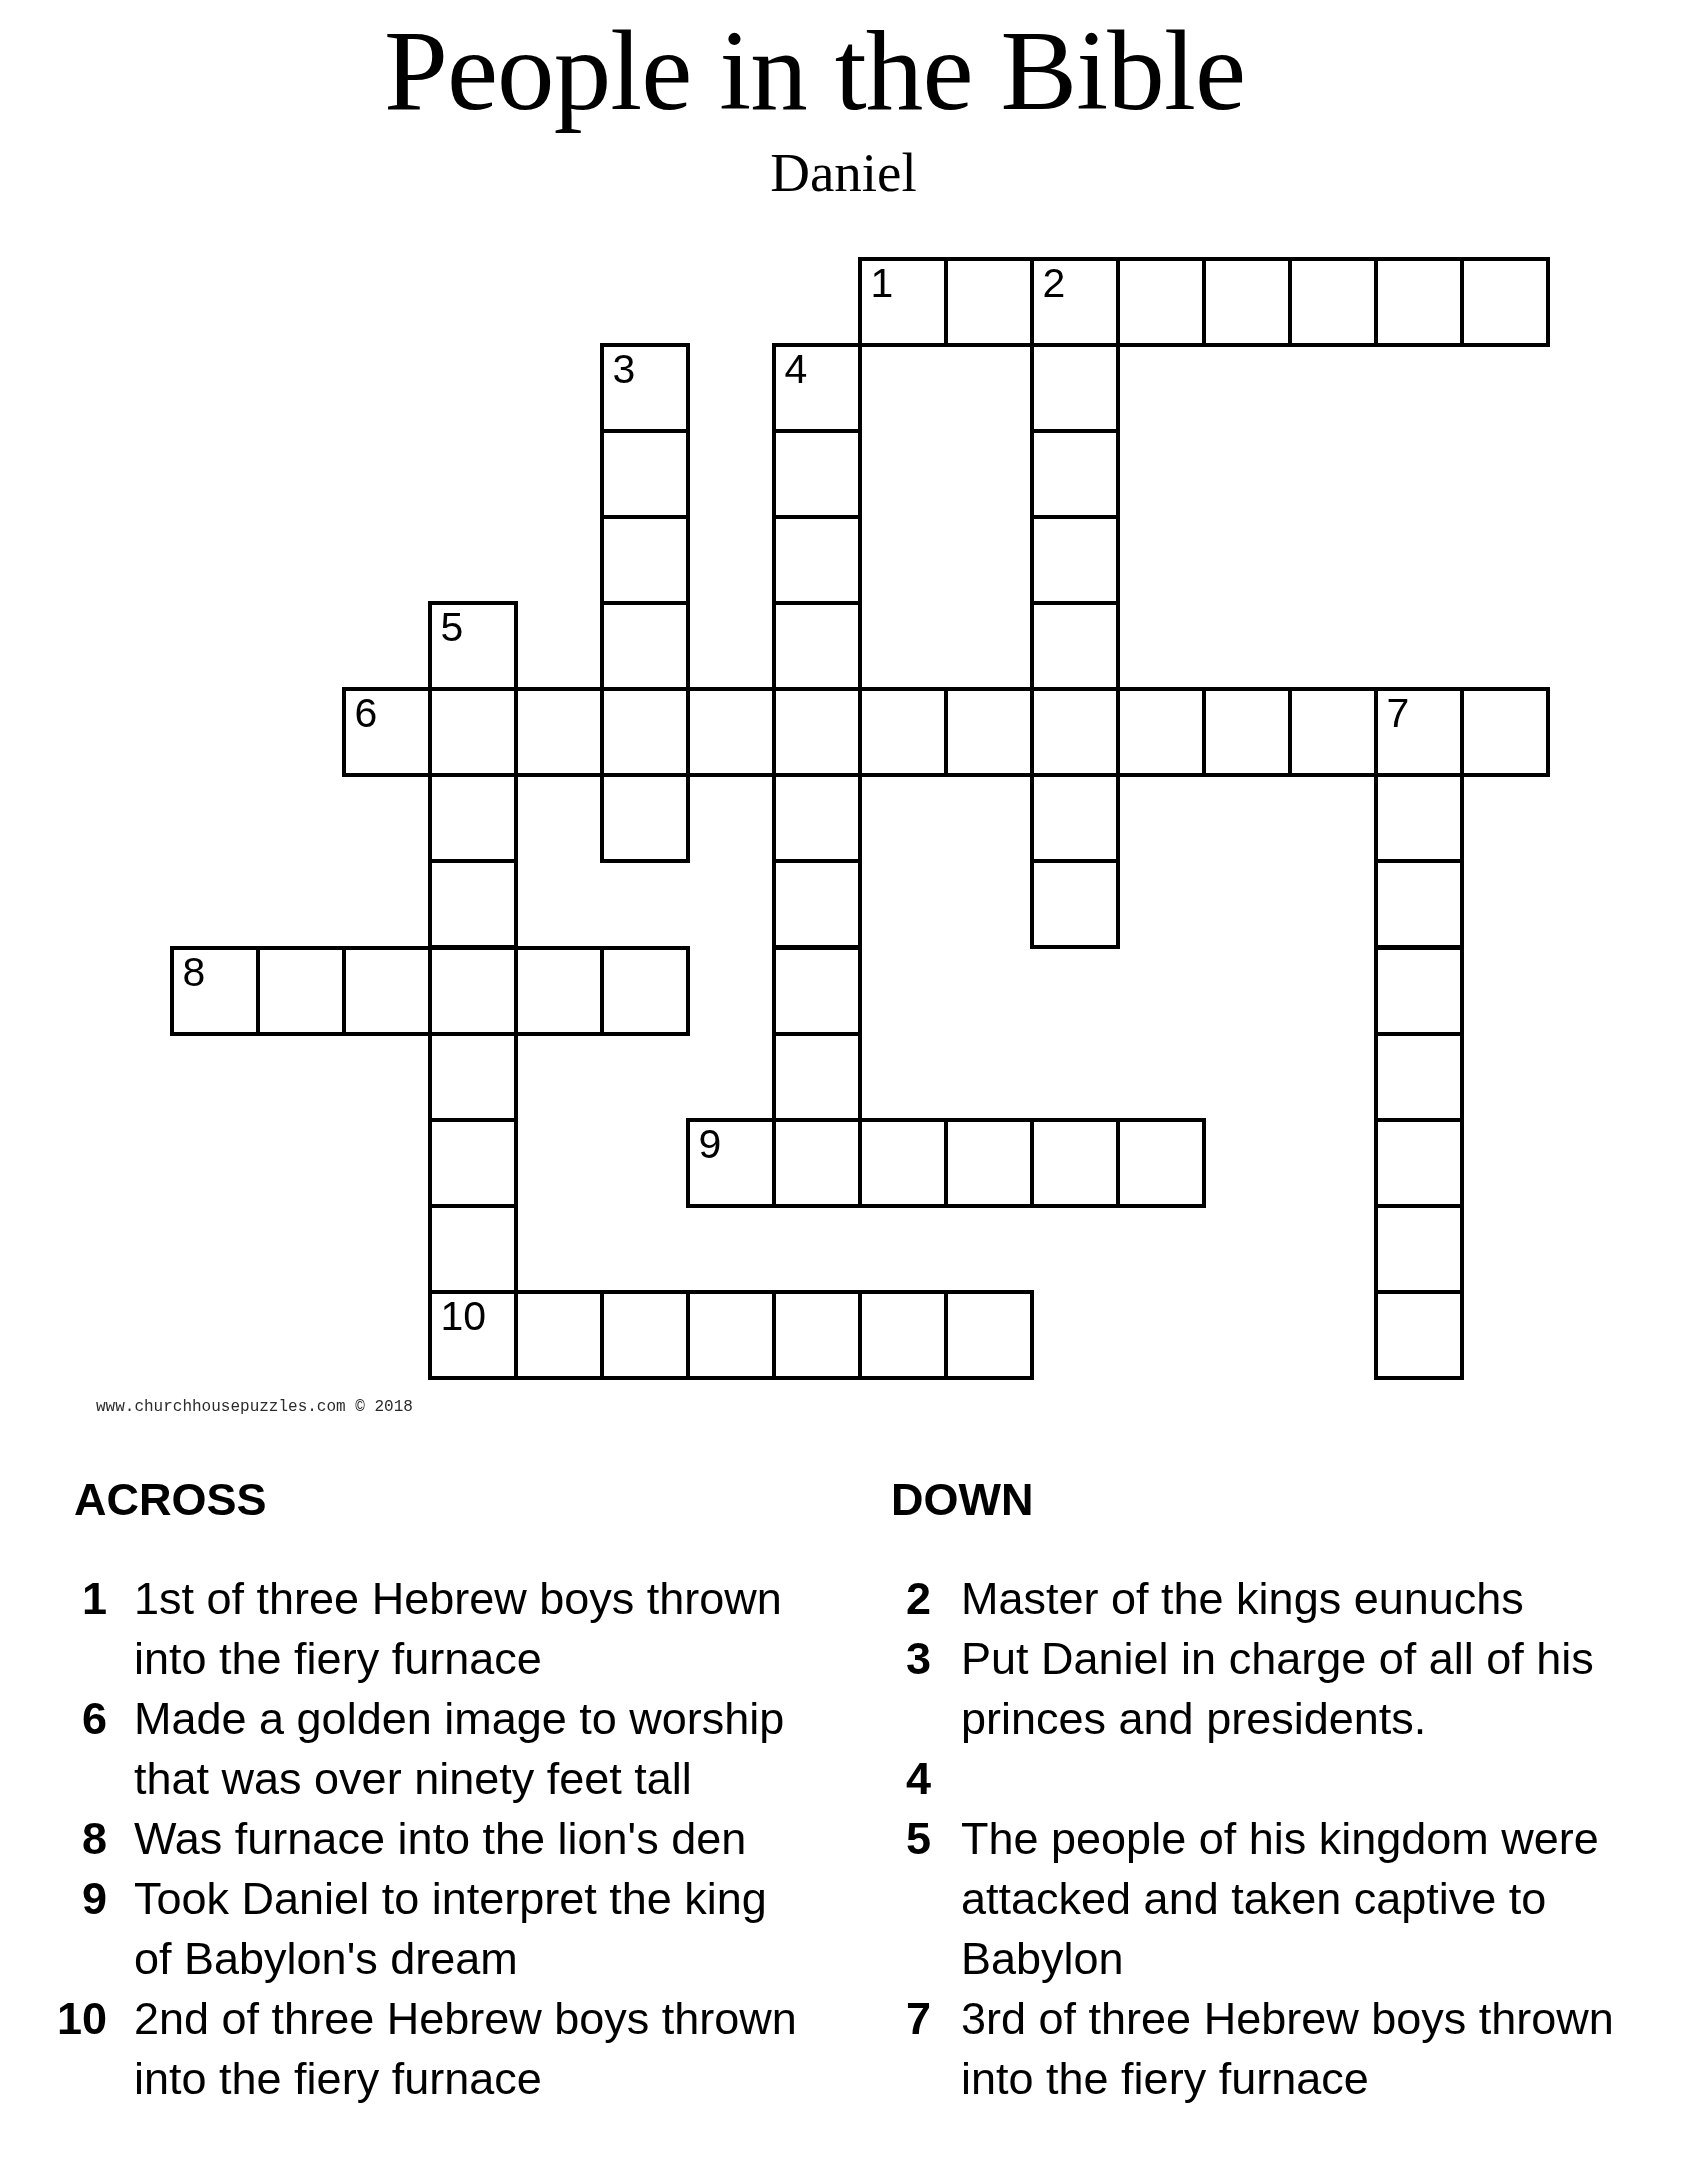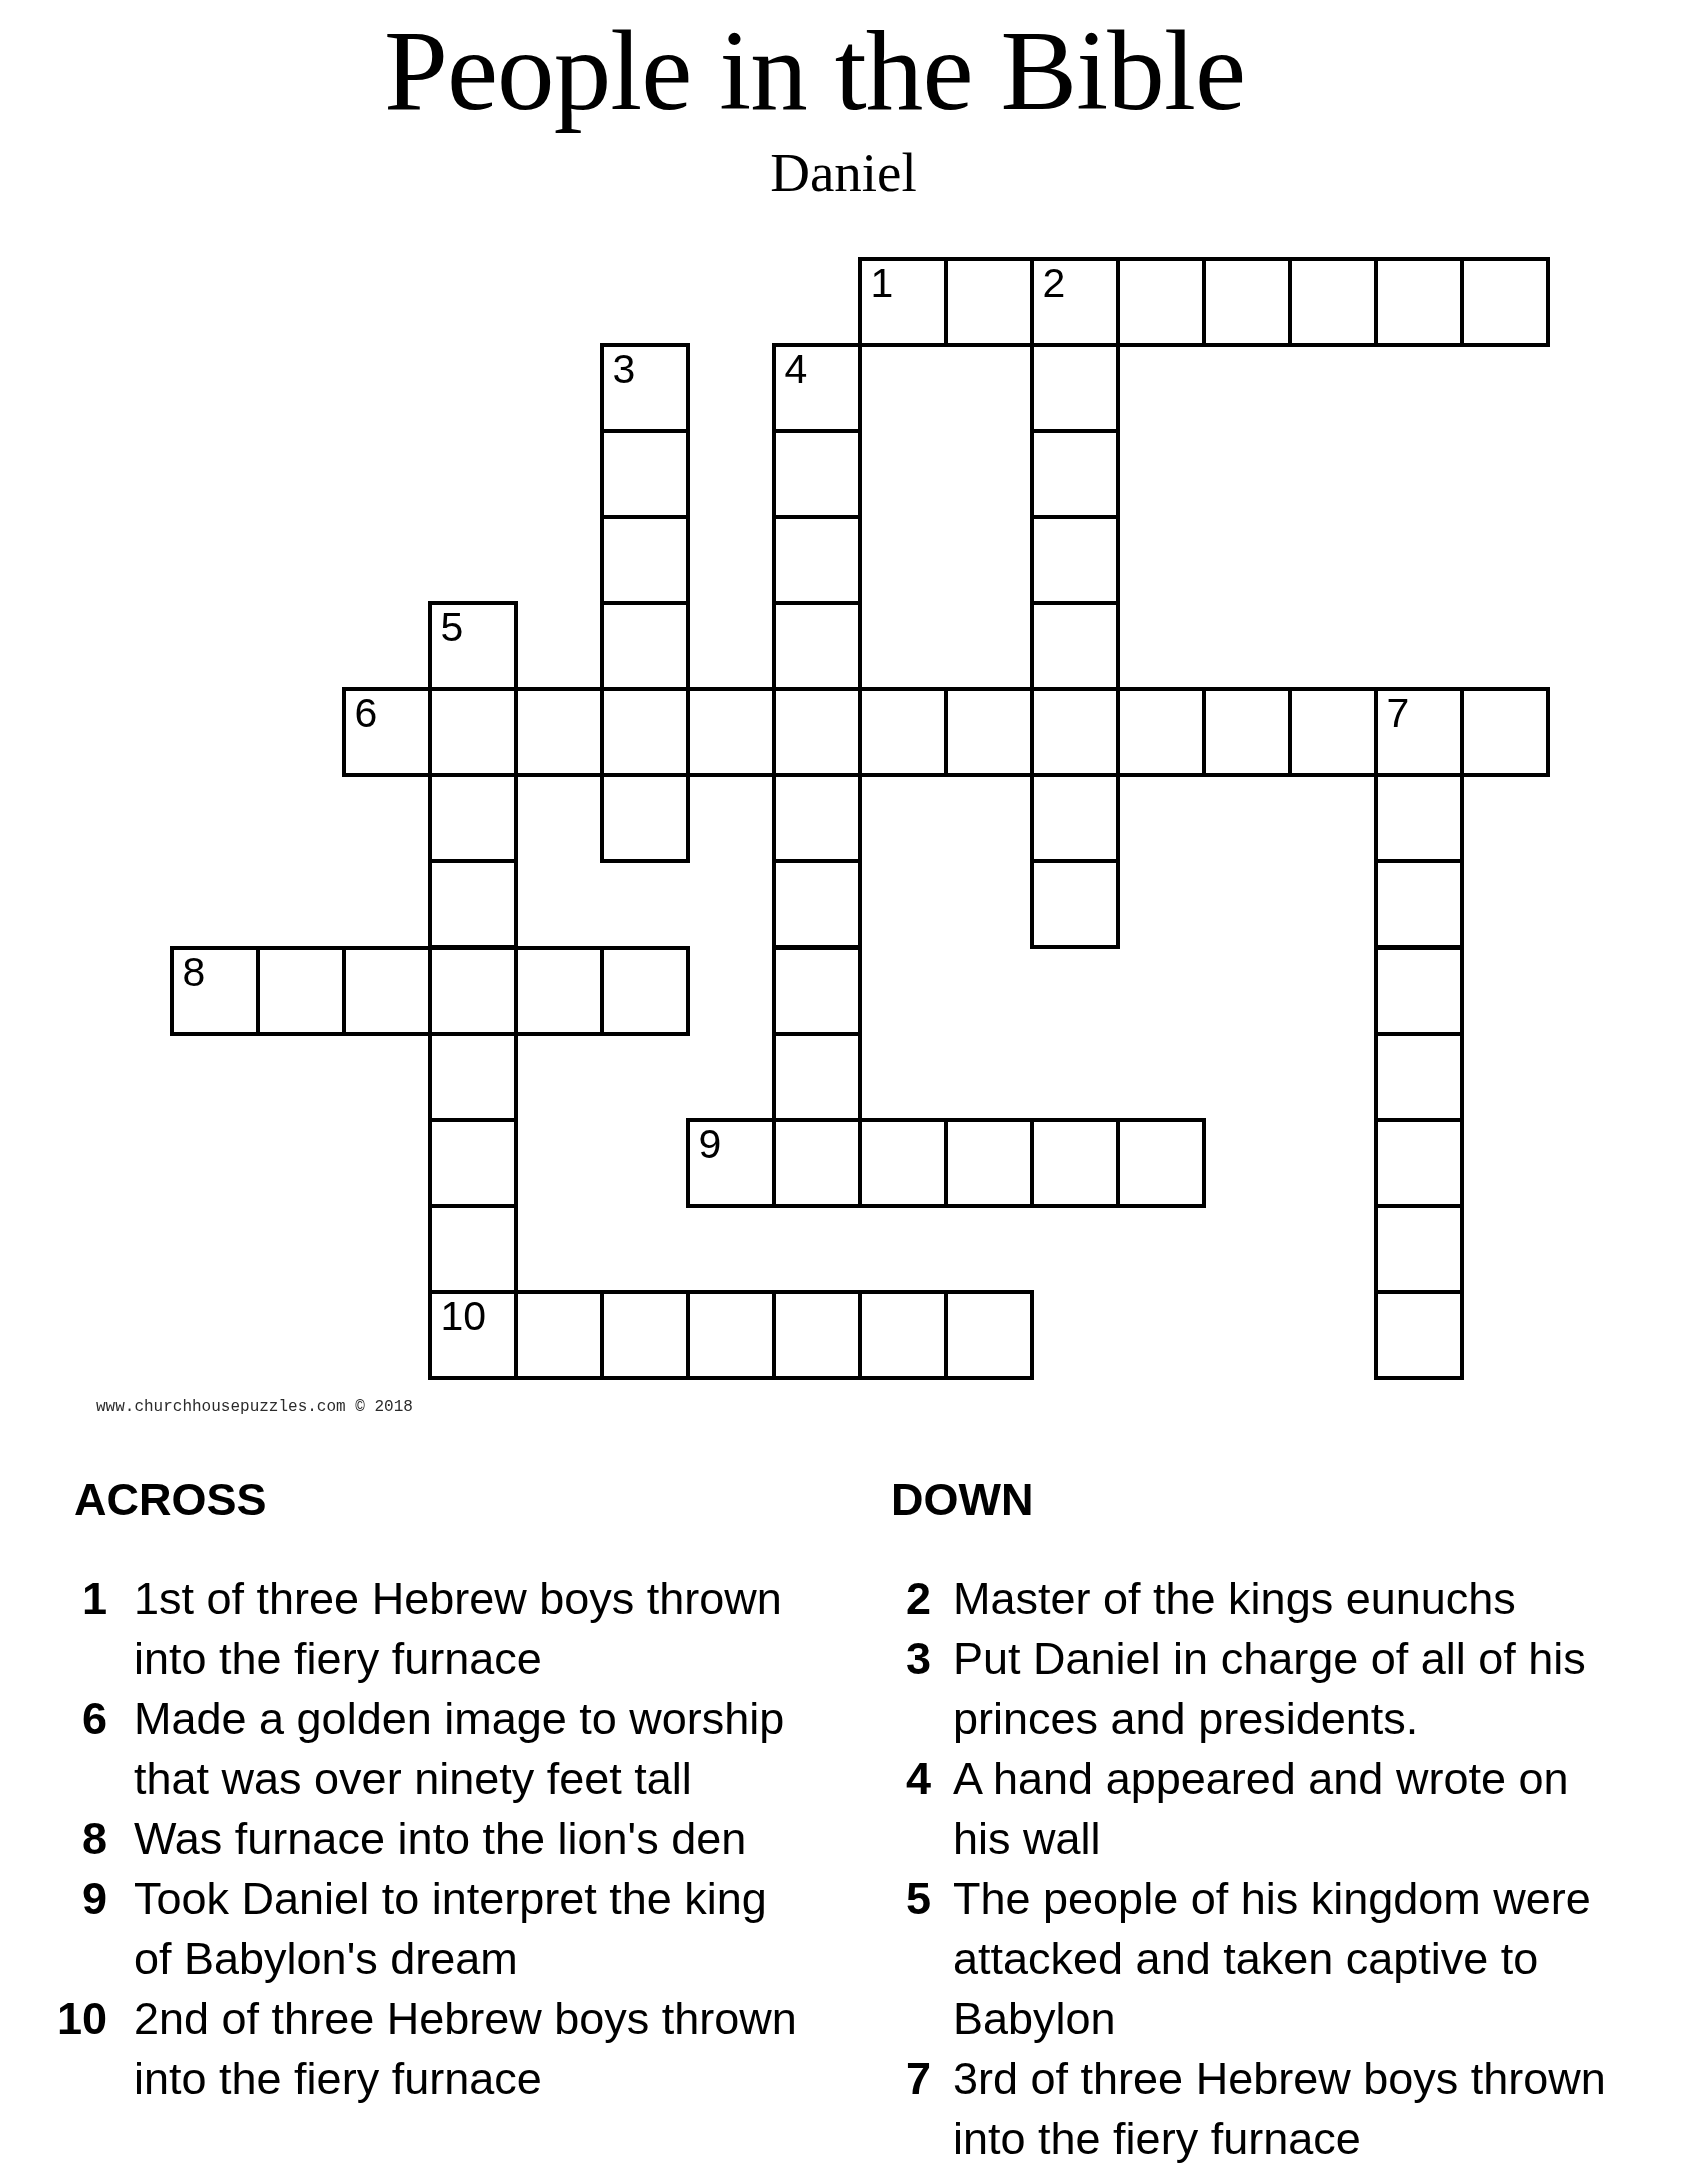--- a/index.html
+++ b/index.html
@@ -55,21 +55,21 @@
     font-size:45px; line-height:60px;
   }
   #across-list { left:34px; }
   #down-list   { left:858px; }
   .clue { display:flex; align-items:flex-start; }
   .clue .num {
     flex:none; width:73px; text-align:right;
     font-weight:bold;
   }
   #across-list .txt { margin-left:27px; width:677px; }
-  #down-list   .txt { margin-left:22px; width:673px; }
+  #down-list   .txt { margin-left:30px; width:673px; }
 </style>
 </head>
 <body>
 
 <h1 class="title">People in the Bible</h1>
 <h2 class="subtitle">Daniel</h2>
 
 <div id="grid">
     <div class="cell" style="left: 858px; top: 257px; width: 90px; height: 90px; border-color: rgb(0, 0, 0); background: rgb(255, 255, 255);">
       <span class="cellnum">1</span>
@@ -200,21 +200,20 @@
       <li class="clue">
         <div class="num">2</div>
         <div class="txt">Master of the kings eunuchs</div>
       </li>
       <li class="clue">
         <div class="num">3</div>
         <div class="txt">Put Daniel in charge of all of his<br>princes and presidents.</div>
       </li>
       <li class="clue">
         <div class="num">4</div>
-        <div class="txt">A hand appeared and wrote on<br>his wall</div>
       </li>
       <li class="clue">
         <div class="num">5</div>
         <div class="txt">The people of his kingdom were<br>attacked and taken captive to<br>Babylon</div>
       </li>
       <li class="clue">
         <div class="num">7</div>
         <div class="txt">3rd of three Hebrew boys thrown<br>into the fiery furnace</div>
       </li>
     </ol>

